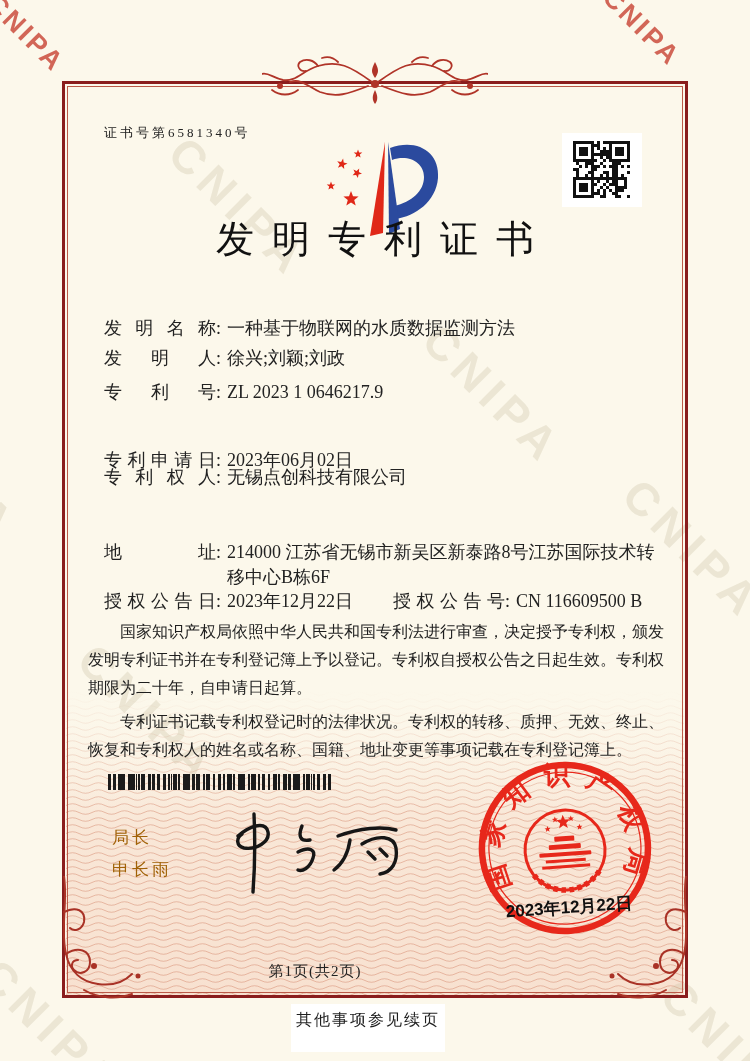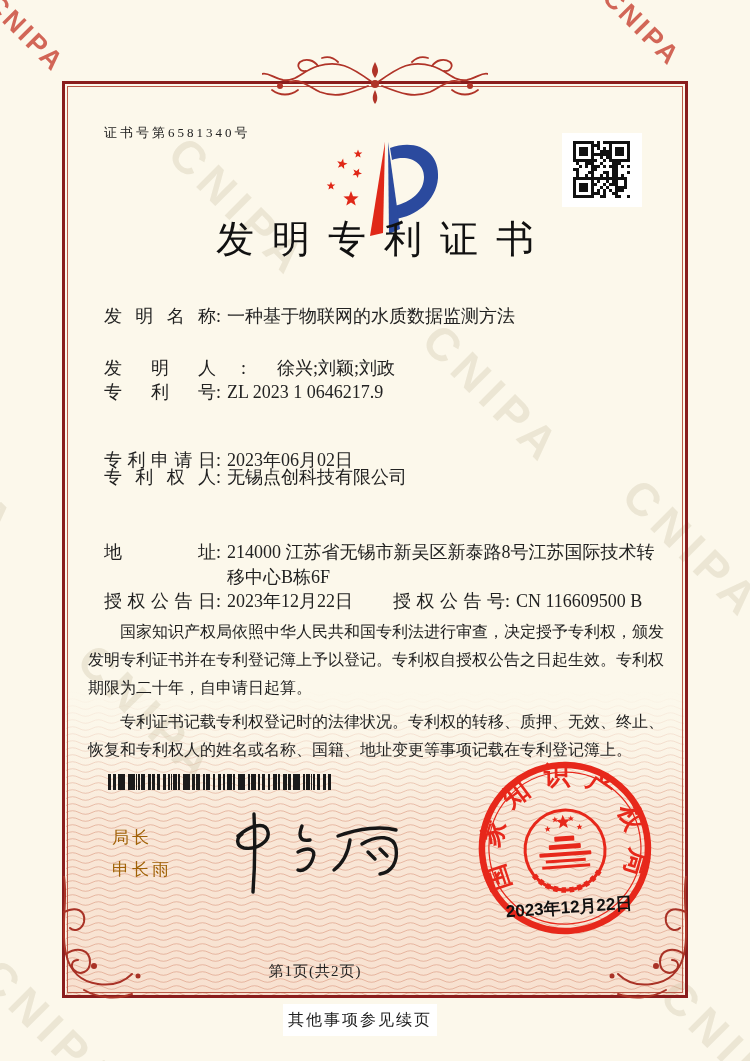--- a/index.html
+++ b/index.html
@@ -59,21 +59,21 @@
   .director{position:absolute;left:112px;z-index:5;
       font-family:"Liberation Sans","DejaVu Sans",sans-serif;font-size:17px;letter-spacing:3px;color:#a16207;}
   .sig{position:absolute;left:210px;top:796px;z-index:5;}
 
   
   .seal{position:absolute;left:477px;top:760px;z-index:6;transform:rotate(-4deg);}
 
   
   .pageinfo{position:absolute;left:62px;top:962px;width:506px;text-align:center;
             font-size:15px;letter-spacing:1px;z-index:5;}
-  .footnote{position:absolute;left:283px;top:1004px;width:154px;height:32px;background:#fff;
+  .footnote{position:absolute;left:291px;top:1004px;width:154px;height:48px;background:#fff;
             text-align:center;line-height:32px;font-size:16px;letter-spacing:2px;z-index:5;color:#1e1e1e;}
 </style>
 </head>
 <body>
 
 <div class="page">
 
   <div class="guil">
     <svg width="618" height="306">
       <defs>
@@ -269,26 +269,26 @@
           <rect x="42" y="6" width="9" height="9" fill="#111"></rect>
           <rect x="0" y="36" width="21" height="21" fill="#111"></rect>
           <rect x="3" y="39" width="15" height="15" fill="#fff"></rect>
           <rect x="6" y="42" width="9" height="9" fill="#111"></rect>
         </g>
       </svg>
   </div>
 
   <div class="title">发明专利证书</div>
 
-  <div class="frow" style="top:304px;font-family:Liberation Serif, serif;">
+  <div class="frow" style="top:316px;font-family:Liberation Serif, serif;">
     <span class="flabel">发明名称</span>
       <span class="fcolon">:</span>
     <span class="fvalue">一种基于物联网的水质数据监测方法</span>
   </div>
-  <div class="frow" style="top:356px;gap:25px;">
+  <div class="frow" style="top:346px;">
     <span class="flabel">发明人</span>
       <span class="fcolon">:</span>
     <span class="fvalue">徐兴;刘颖;刘政</span>
   </div>
   <div class="frow" style="top:380px;">
     <span class="flabel">专利号</span>
       <span class="fcolon">:</span>
     <span class="fvalue">ZL 2023 1 0646217.9</span>
   </div>
   <div class="frow" style="top:448px;">

